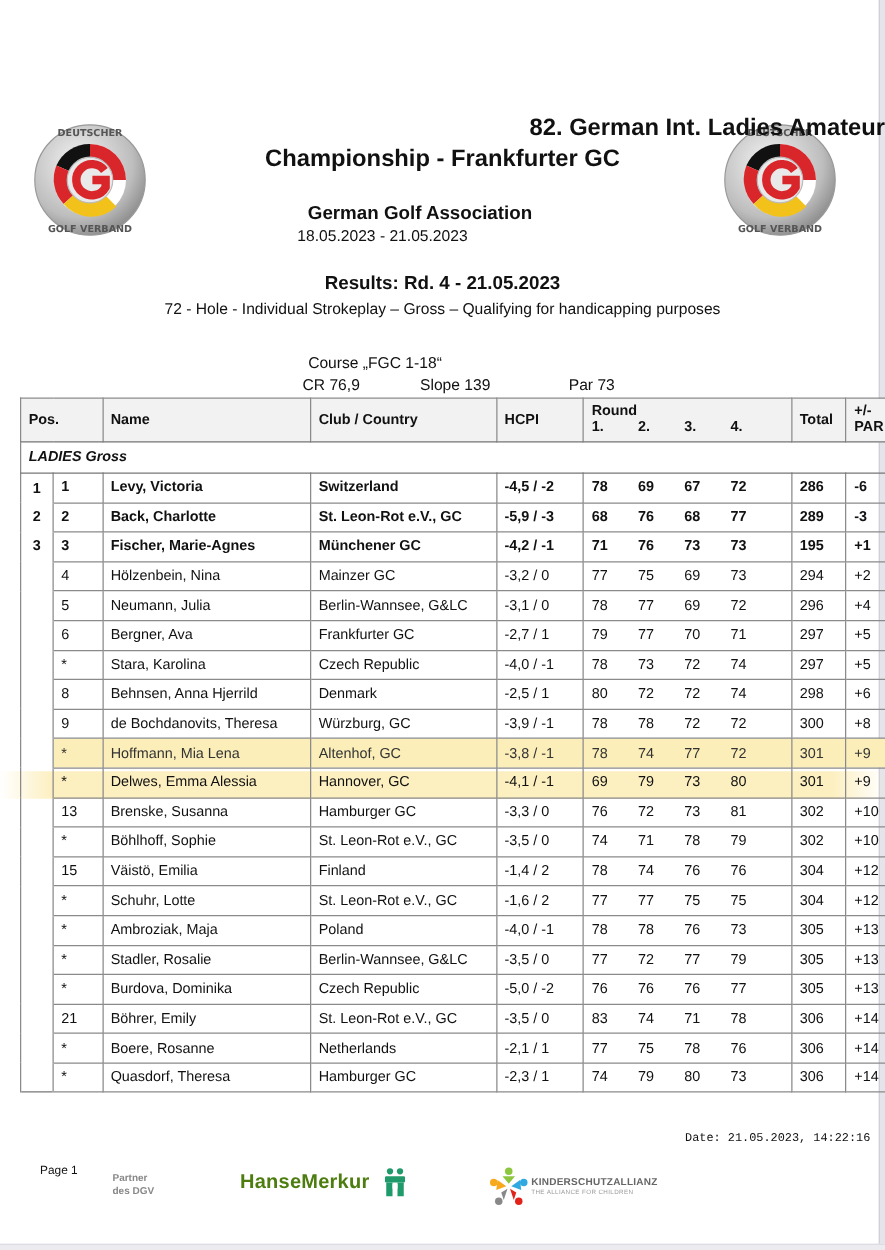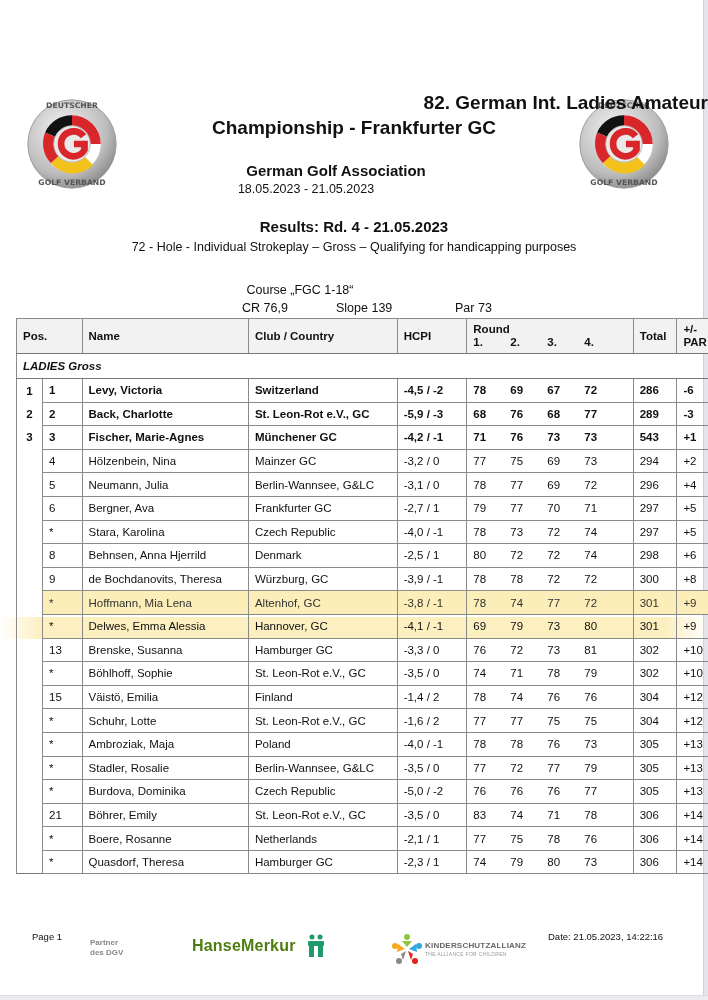--- a/index.html
+++ b/index.html
@@ -60,21 +60,21 @@
   .parhead { line-height: 13px; }
   tr.highlight td { background: #fbeeb8; color: #333; }
   tr.highlight td.rank { background: #fff; }
   .hl-glow {
     position: absolute; left: 0; top: 617px; width: 708px; height: 22px;
     background: linear-gradient(90deg, rgba(250,226,140,0) 0%, rgba(250,226,140,0.55) 6%, rgba(250,226,140,0.55) 94%, rgba(250,226,140,0) 100%);
     pointer-events: none;
   }
 
   .footer-page { position: absolute; left: 32px; top: 931px; font-size: 9.5px; }
-  .footer-date { position: absolute; left: 548px; top: 931px; font-size: 9.5px; }
+  .footer-date { position: absolute; left: 548px; top: 905px; font-size: 9.5px; font-family: Liberation Mono, monospace; }
   .partner { position: absolute; left: 90px; top: 938px; font-size: 8px; line-height: 10px; color: #888; font-weight: bold; }
   .hanse { position: absolute; left: 192px; top: 937px; font-size: 16px; font-weight: bold; color: #4d7c0f; letter-spacing: 0.2px; }
   .hanse-icon { position: absolute; left: 306px; top: 934px; width: 20px; height: 24px; }
   .kinder-icon { position: absolute; left: 390px; top: 932px; width: 34px; height: 34px; }
   .kinder { position: absolute; left: 425px; top: 941px; font-size: 8px; font-weight: bold; color: #666; letter-spacing: 0.2px; }
   .kinder-sub { position: absolute; left: 425px; top: 951px; font-size: 5px; color: #999; letter-spacing: 0.3px; }
 </style>
 </head>
 <body>
 
@@ -211,21 +211,21 @@
         <td>Münchener GC</td>
         <td>-4,2 / -1</td>
         <td>
           <div class="round-sub">
             <span>71</span>
             <span>76</span>
             <span>73</span>
             <span>73</span>
           </div>
         </td>
-        <td>543</td>
+        <td>195</td>
         <td>+1</td>
       </tr>
       <tr>
         <td class="rank"></td>
         <td>4</td>
         <td>Hölzenbein, Nina</td>
         <td>Mainzer GC</td>
         <td>-3,2 / 0</td>
         <td>
           <div class="round-sub">

